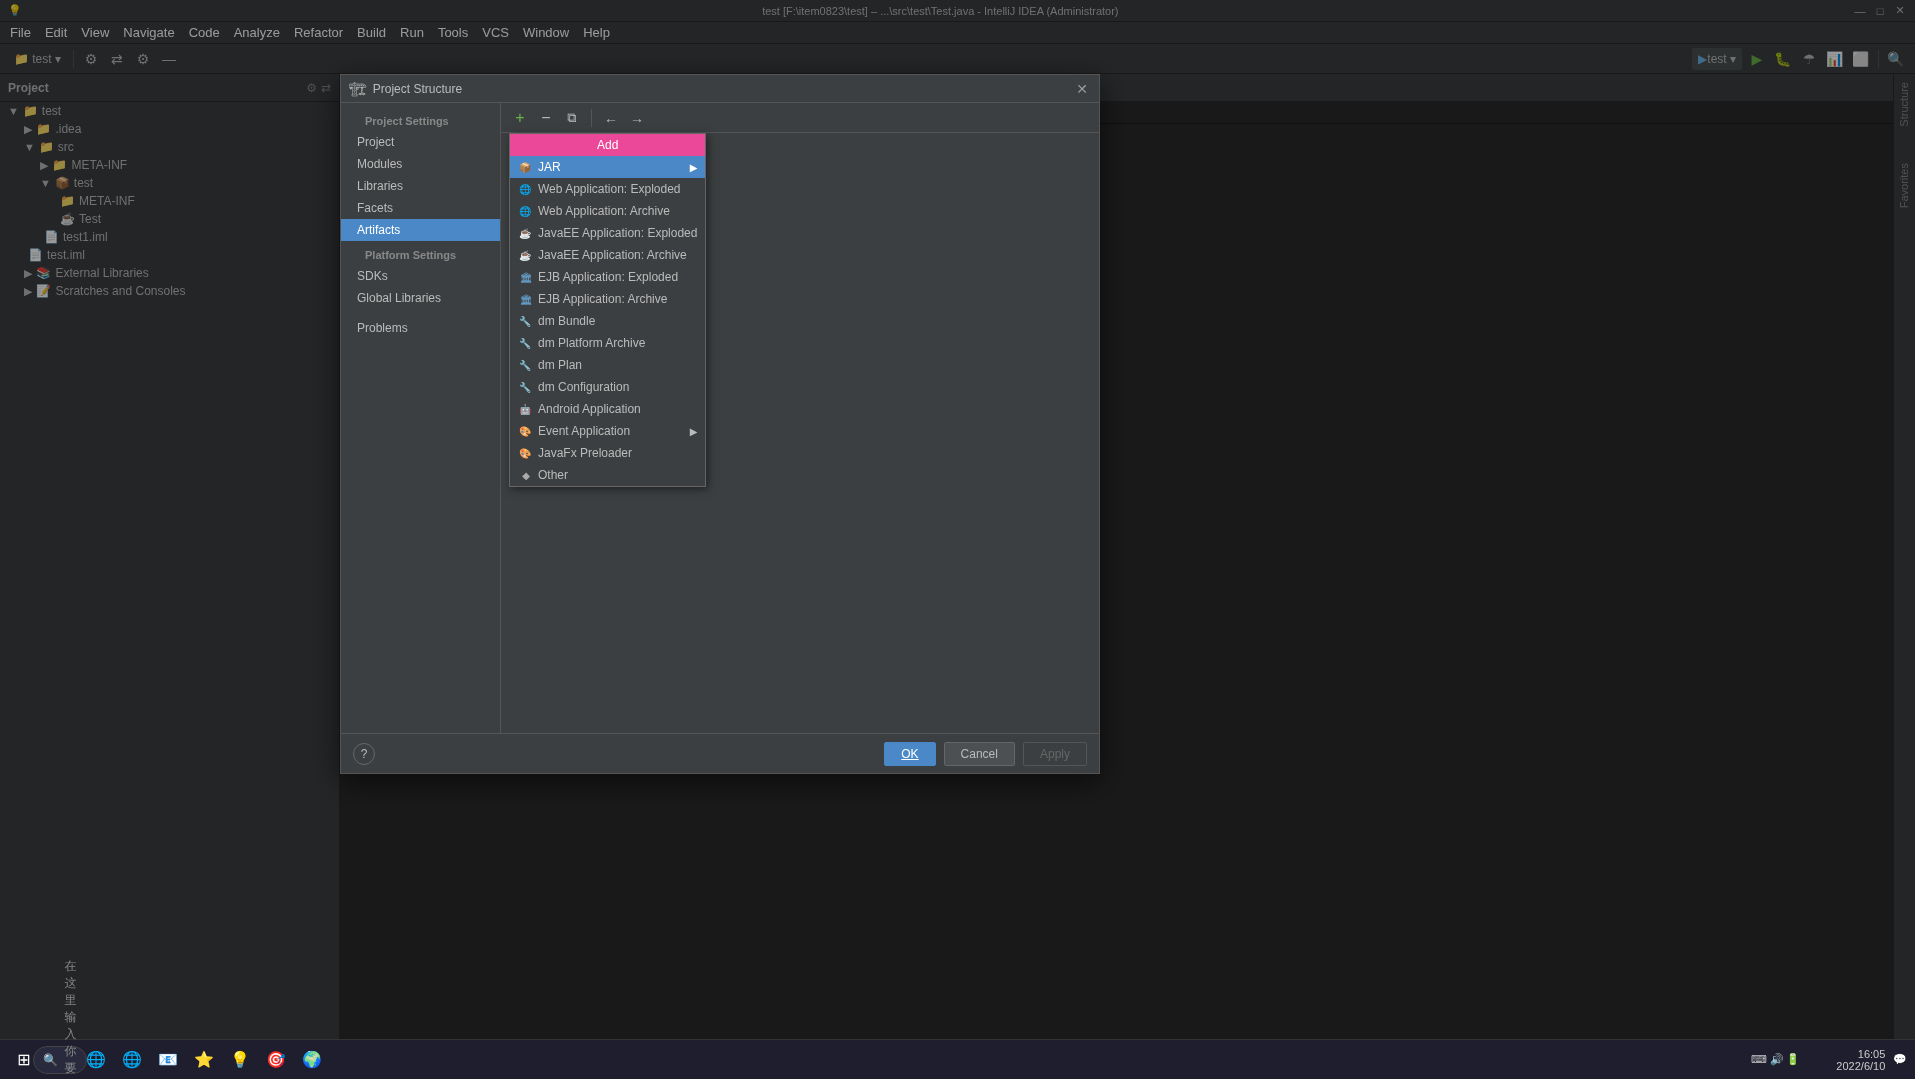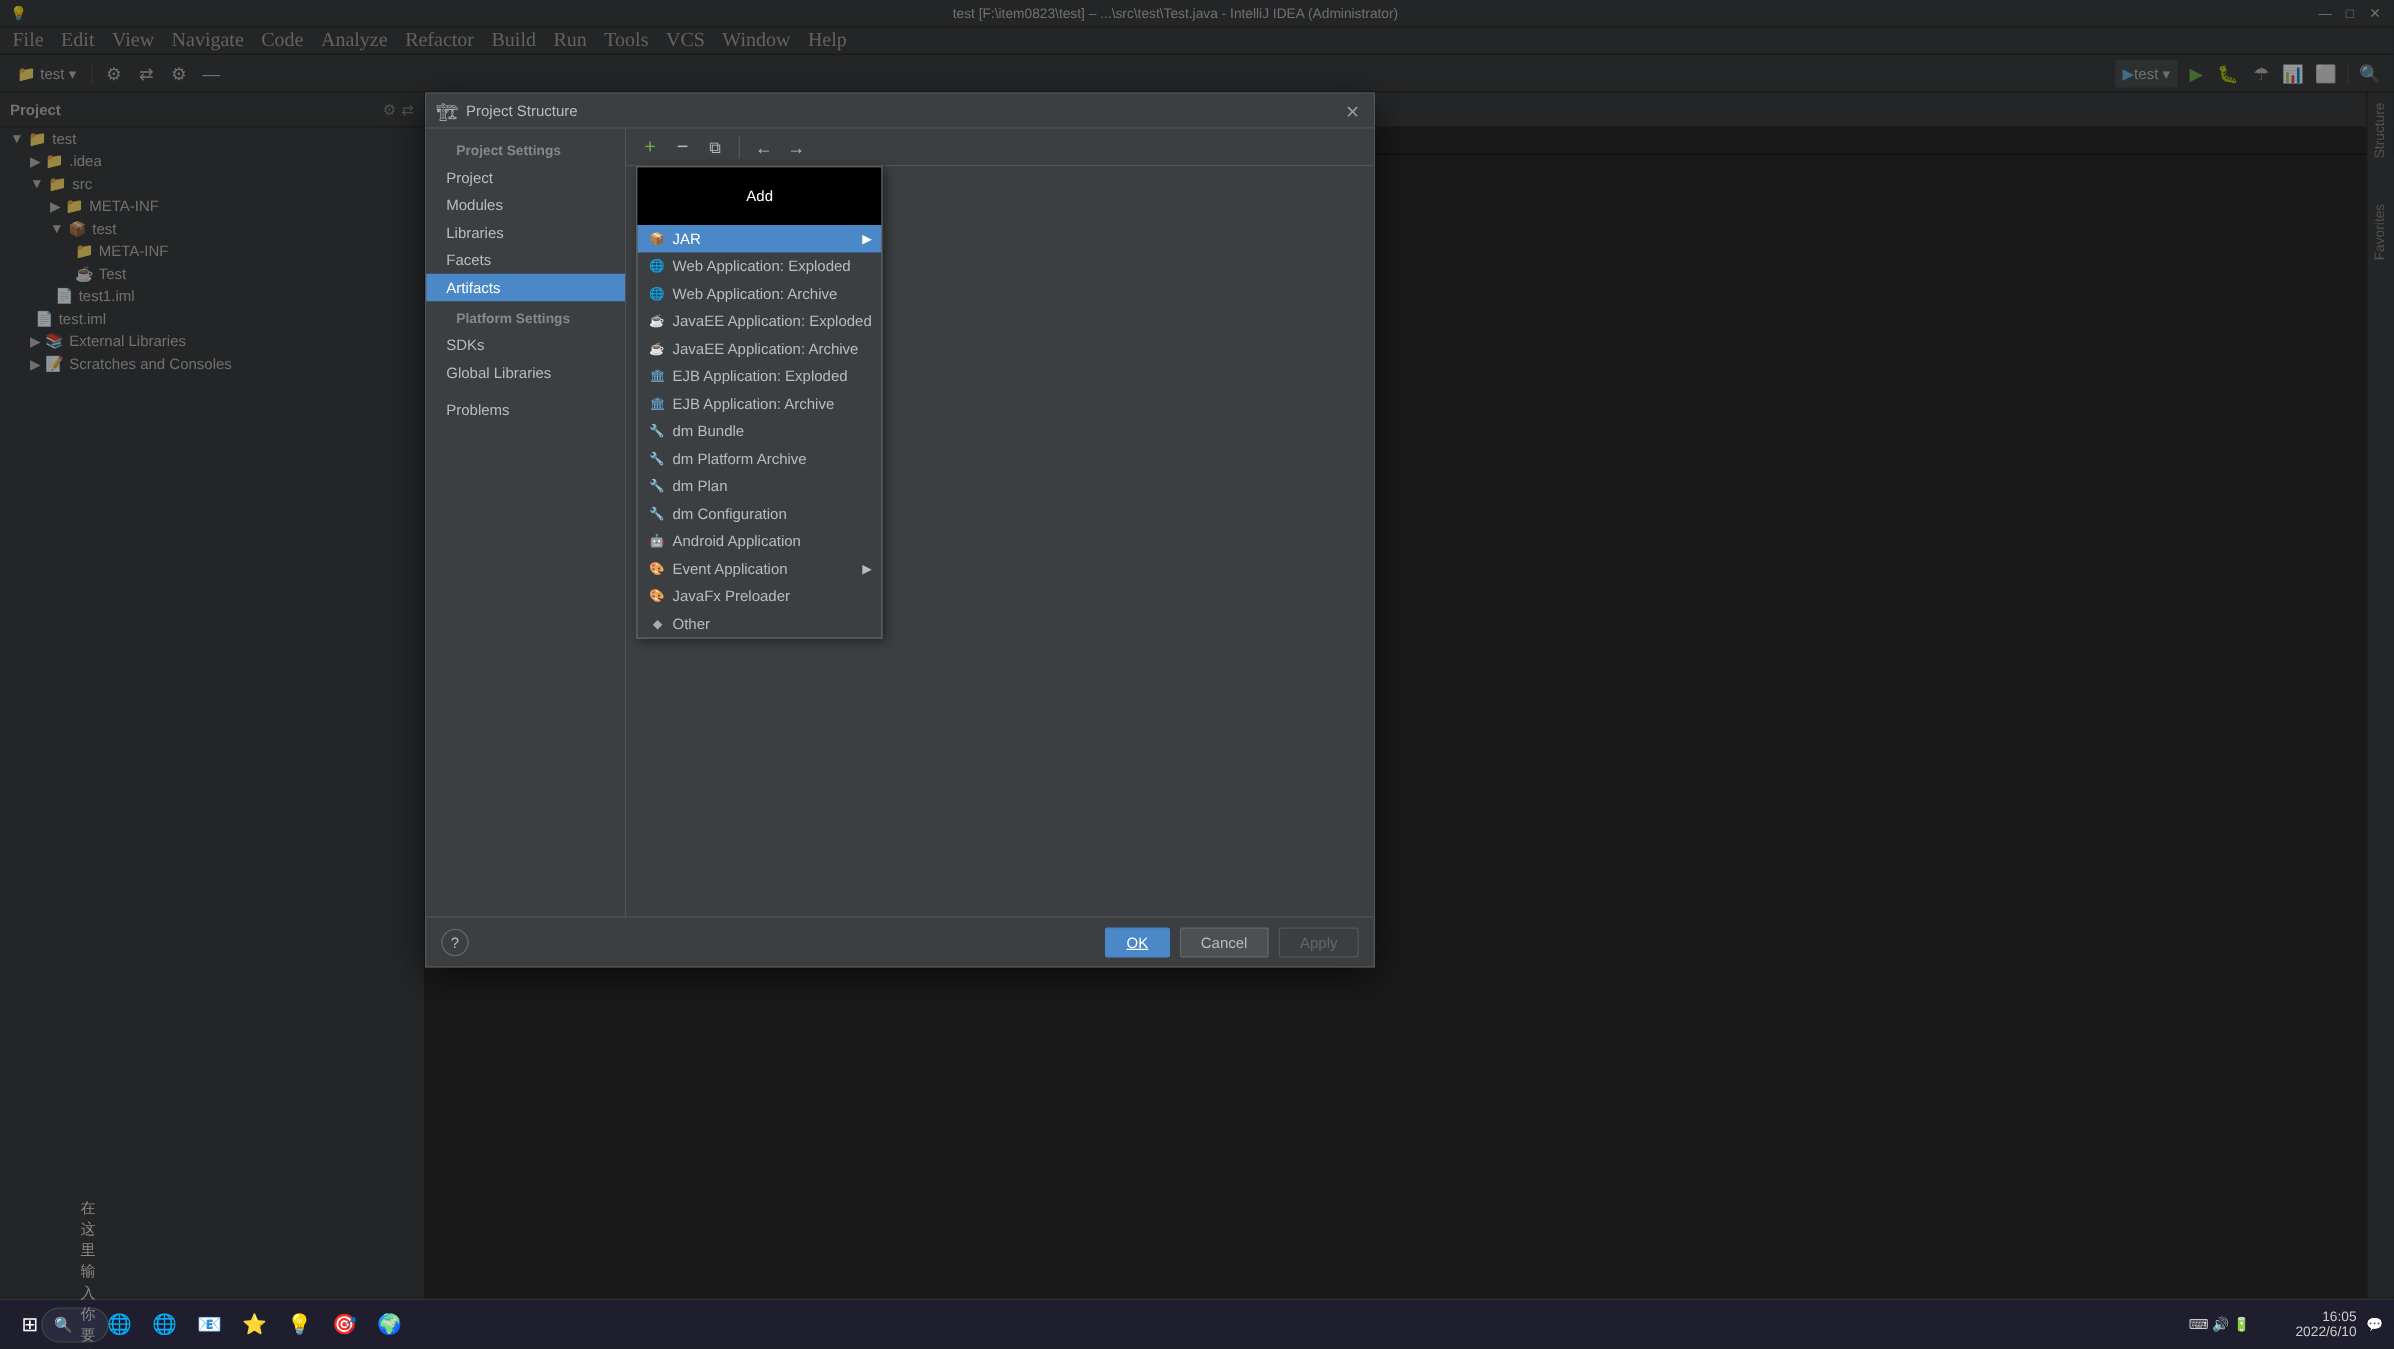--- a/index.html
+++ b/index.html
@@ -46,24 +46,23 @@
       height: 22px;
       background: #3c3f41;
       display: flex;
       align-items: center;
       padding: 0 4px;
       border-bottom: 1px solid #2b2b2b;
       gap: 2px;
     }
     .menu-item {
       padding: 2px 6px;
-      color: #a3a3a3;
-      font-size: 16px;
-      cursor: pointer;
-      font-family: Liberation Serif, serif;
+      color: #ffffff;
+      font-size: 13px;
+      cursor: pointer;
     }
 
     
     .toolbar {
       height: 30px;
       background: #3c3f41;
       display: flex;
       align-items: center;
       padding: 0 8px;
       gap: 4px;
@@ -242,23 +241,23 @@
       position: absolute;
       left: 8px;
       top: 0px;
       z-index: 10;
       background: #3c3f41;
       border: 1px solid #666;
       box-shadow: 2px 2px 8px rgba(0,0,0,0.5);
       min-width: 170px;
     }
     .add-dropdown-header {
-      background: #000000;
+      background: #ec4899;
       color: white;
-      padding: 16px 8px;
+      padding: 4px 8px;
       font-size: 12px;
       text-align: center;
     }
     .dropdown-item {
       display: flex;
       align-items: center;
       padding: 3px 8px;
       font-size: 12px;
       color: #bbbbbb;
       cursor: pointer;

